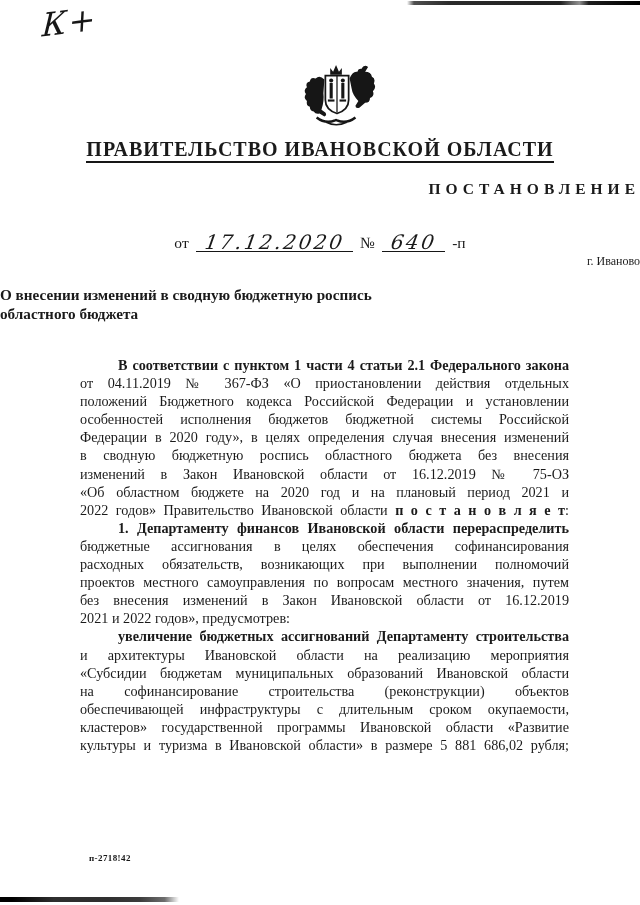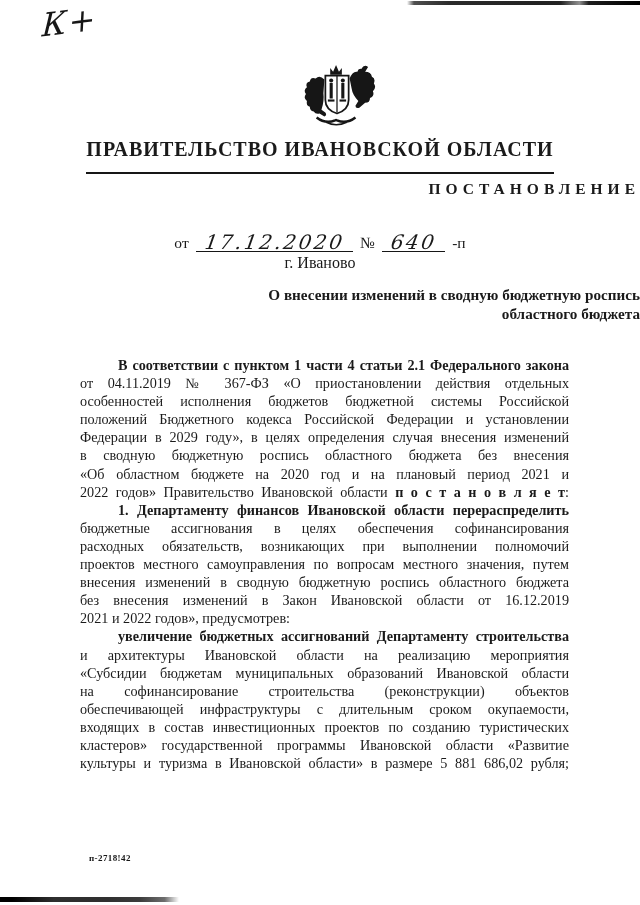--- a/index.html
+++ b/index.html
@@ -32,45 +32,45 @@
   }
 
   
   .arms { position:absolute; left:298px; top:65px; width:78px; height:66px; }
   .arms svg { display:block; width:100%; height:100%; }
 
   .org {
     position:absolute; top:138px; left:0; width:100%; text-align:center;
     font-weight:bold; font-size:20px; letter-spacing:1px; white-space:nowrap;
   }
-  .org .u { border-bottom:2.2px solid #161616; padding-bottom:12px; }
+  .org .u { border-bottom:2.2px solid #161616; padding-bottom:1px; }
 
   .doctype {
     position:absolute; top:180px; left:0; width:100%; text-align:right;
     font-weight:bold; font-size:15.5px; letter-spacing:5px;
   }
 
   .dateline {
     position:absolute; top:231px; left:0; width:100%; text-align:center;
     font-size:15.5px; white-space:nowrap;
   }
   .hw-underline {
     display:inline-block; border-bottom:1.6px solid #161616;
     padding:0 9px 0 9px; margin:0 3px; line-height:1;
   }
   .hand {
     display:inline-block; font-family:"DejaVu Serif", serif;
     font-style:italic; font-size:20px; letter-spacing:2.5px;
     transform:skewX(-9deg); position:relative; top:1px;
   }
 
-  .city { position:absolute; top:254px; left:0; width:100%; text-align:center; font-size:16px; }
+  .city { position:absolute; top:254px; left:0; width:100%; text-align:right; font-size:12px; }
 
   .subject {
-    position:absolute; top:285px; left:0; width:100%; text-align:right;
+    position:absolute; top:285px; left:0; width:100%; text-align:left;
     font-weight:bold; font-size:15.2px; line-height:19px;
   }
 
   .body-block {
     position:absolute; top:356px; left:80px; width:489px;
     font-size:14.2px; line-height:18.1px;
   }
   .bline { text-align:justify; text-align-last:justify; }
   .bline.left { text-align:center; text-align-last:left; }
   .bline.ind { padding-left:38px;font-weight:bold; }
@@ -136,39 +136,38 @@
   <div class="city">г. Иваново</div>
 
   <div class="subject">
     <div>О внесении изменений в сводную бюджетную роспись</div>
     <div>областного бюджета</div>
   </div>
 
   <div class="body-block">
       <div class="bline ind"><span>В соответствии с пунктом 1 части 4 статьи 2.1 Федерального закона</span></div>
       <div class="bline"><span>от 04.11.2019 № 367-ФЗ «О приостановлении действия отдельных</span></div>
+      <div class="bline"><span>положений Бюджетного кодекса Российской Федерации и установлении</span></div>
       <div class="bline"><span>особенностей исполнения бюджетов бюджетной системы Российской</span></div>
-      <div class="bline"><span>положений Бюджетного кодекса Российской Федерации и установлении</span></div>
-      <div class="bline"><span>Федерации в 2029 году», в целях определения случая внесения изменений</span></div>
+      <div class="bline"><span>Федерации в 2020 году», в целях определения случая внесения изменений</span></div>
       <div class="bline"><span>в сводную бюджетную роспись областного бюджета без внесения</span></div>
+      <div class="bline"><span>изменений в Закон Ивановской области от 16.12.2019 № 75-ОЗ</span></div>
       <div class="bline"><span>«Об областном бюджете на 2020 год и на плановый период 2021 и</span></div>
       <div class="bline"><span>2022 годов» Правительство Ивановской области </span><span class="b">п о с т а н о в л я е т</span><span>:</span></div>
       <div class="bline ind"><span>1. Департаменту финансов Ивановской области перераспределить</span></div>
       <div class="bline"><span>бюджетные ассигнования в целях обеспечения софинансирования</span></div>
       <div class="bline"><span>расходных обязательств, возникающих при выполнении полномочий</span></div>
       <div class="bline"><span>проектов местного самоуправления по вопросам местного значения, путем</span></div>
-      <div class="bline"><span>внесения изменений в сводную бюджетную роспись областного бюджета</span></div>
       <div class="bline"><span>без внесения изменений в Закон Ивановской области от 16.12.2019</span></div>
       <div class="bline left"><span>2021 и 2022 годов», предусмотрев:</span></div>
       <div class="bline ind"><span>увеличение бюджетных ассигнований Департаменту строительства</span></div>
       <div class="bline"><span>и архитектуры Ивановской области на реализацию мероприятия</span></div>
       <div class="bline"><span>«Субсидии бюджетам муниципальных образований Ивановской области</span></div>
       <div class="bline"><span>на софинансирование строительства (реконструкции) объектов</span></div>
       <div class="bline"><span>обеспечивающей инфраструктуры с длительным сроком окупаемости,</span></div>
-      <div class="bline"><span>входящих в состав инвестиционных проектов по созданию туристических</span></div>
       <div class="bline"><span>кластеров» государственной программы Ивановской области «Развитие</span></div>
       <div class="bline"><span>культуры и туризма в Ивановской области» в размере 5 881 686,02 рубля;</span></div>
     </div>
 
   <div class="footer-code">п-2718!42</div>
 
   <div class="artifact-bottom"></div>
 
 </div>
 

